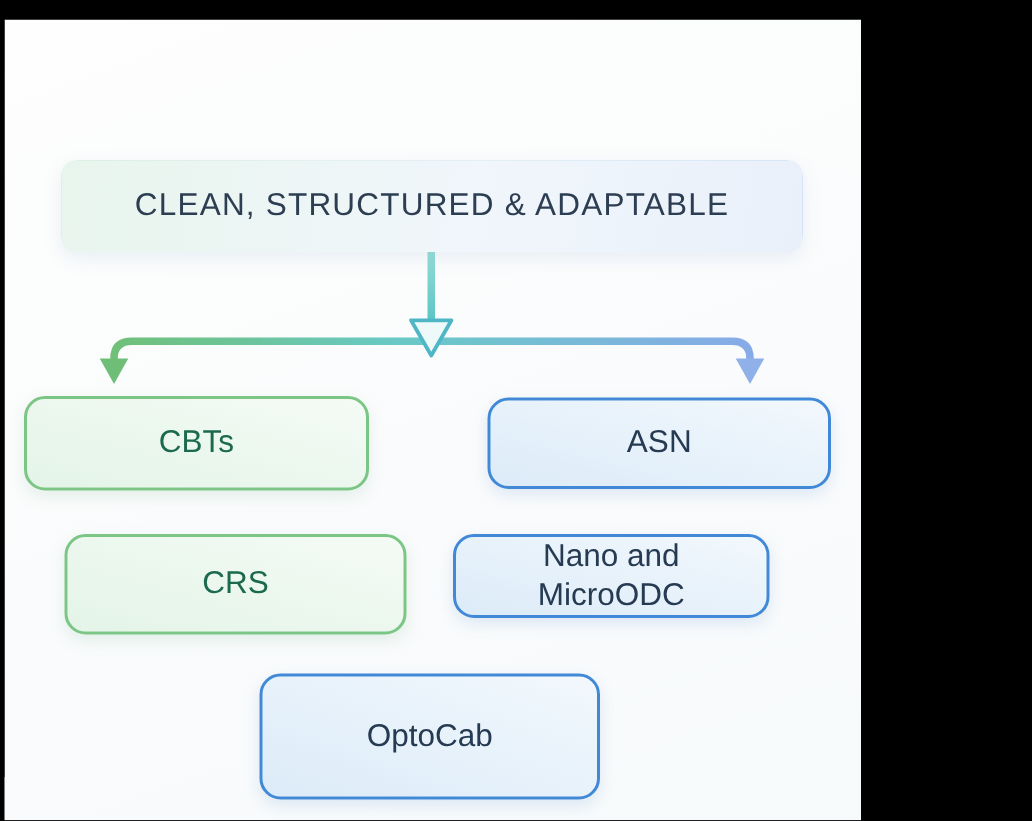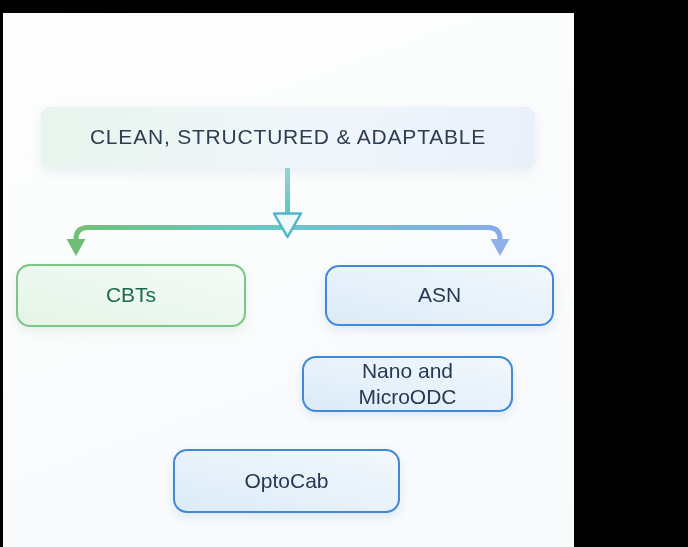--- a/index.html
+++ b/index.html
@@ -91,20 +91,23 @@
     </div>
   </div>
 
   <div class="node node-blue" style="left:325px;top:265px;width:229px;height:61px;">
     <span class="label">ASN</span>
   </div>
   <div class="node node-green" style="left:16px;top:264px;width:230px;height:63px;">
     <span class="label">CBTs</span>
   </div>
 
+  <div class="node node-green" style="left:43px;top:356px;width:228px;height:67px;">
+    <span class="label">CRS</span>
+  </div>
   <div class="node node-blue" style="left:302px;top:356px;width:211px;height:56px;">
     <span class="label label-narrow">Nano and MicroODC</span>
   </div>
 
-  <div class="node node-blue" style="left:173px;top:449px;width:227px;height:64px;">
+  <div class="node node-blue" style="left:173px;top:449px;width:227px;height:84px;">
     <span class="label">OptoCab</span>
   </div>
 </div>
 
 </body></html>

